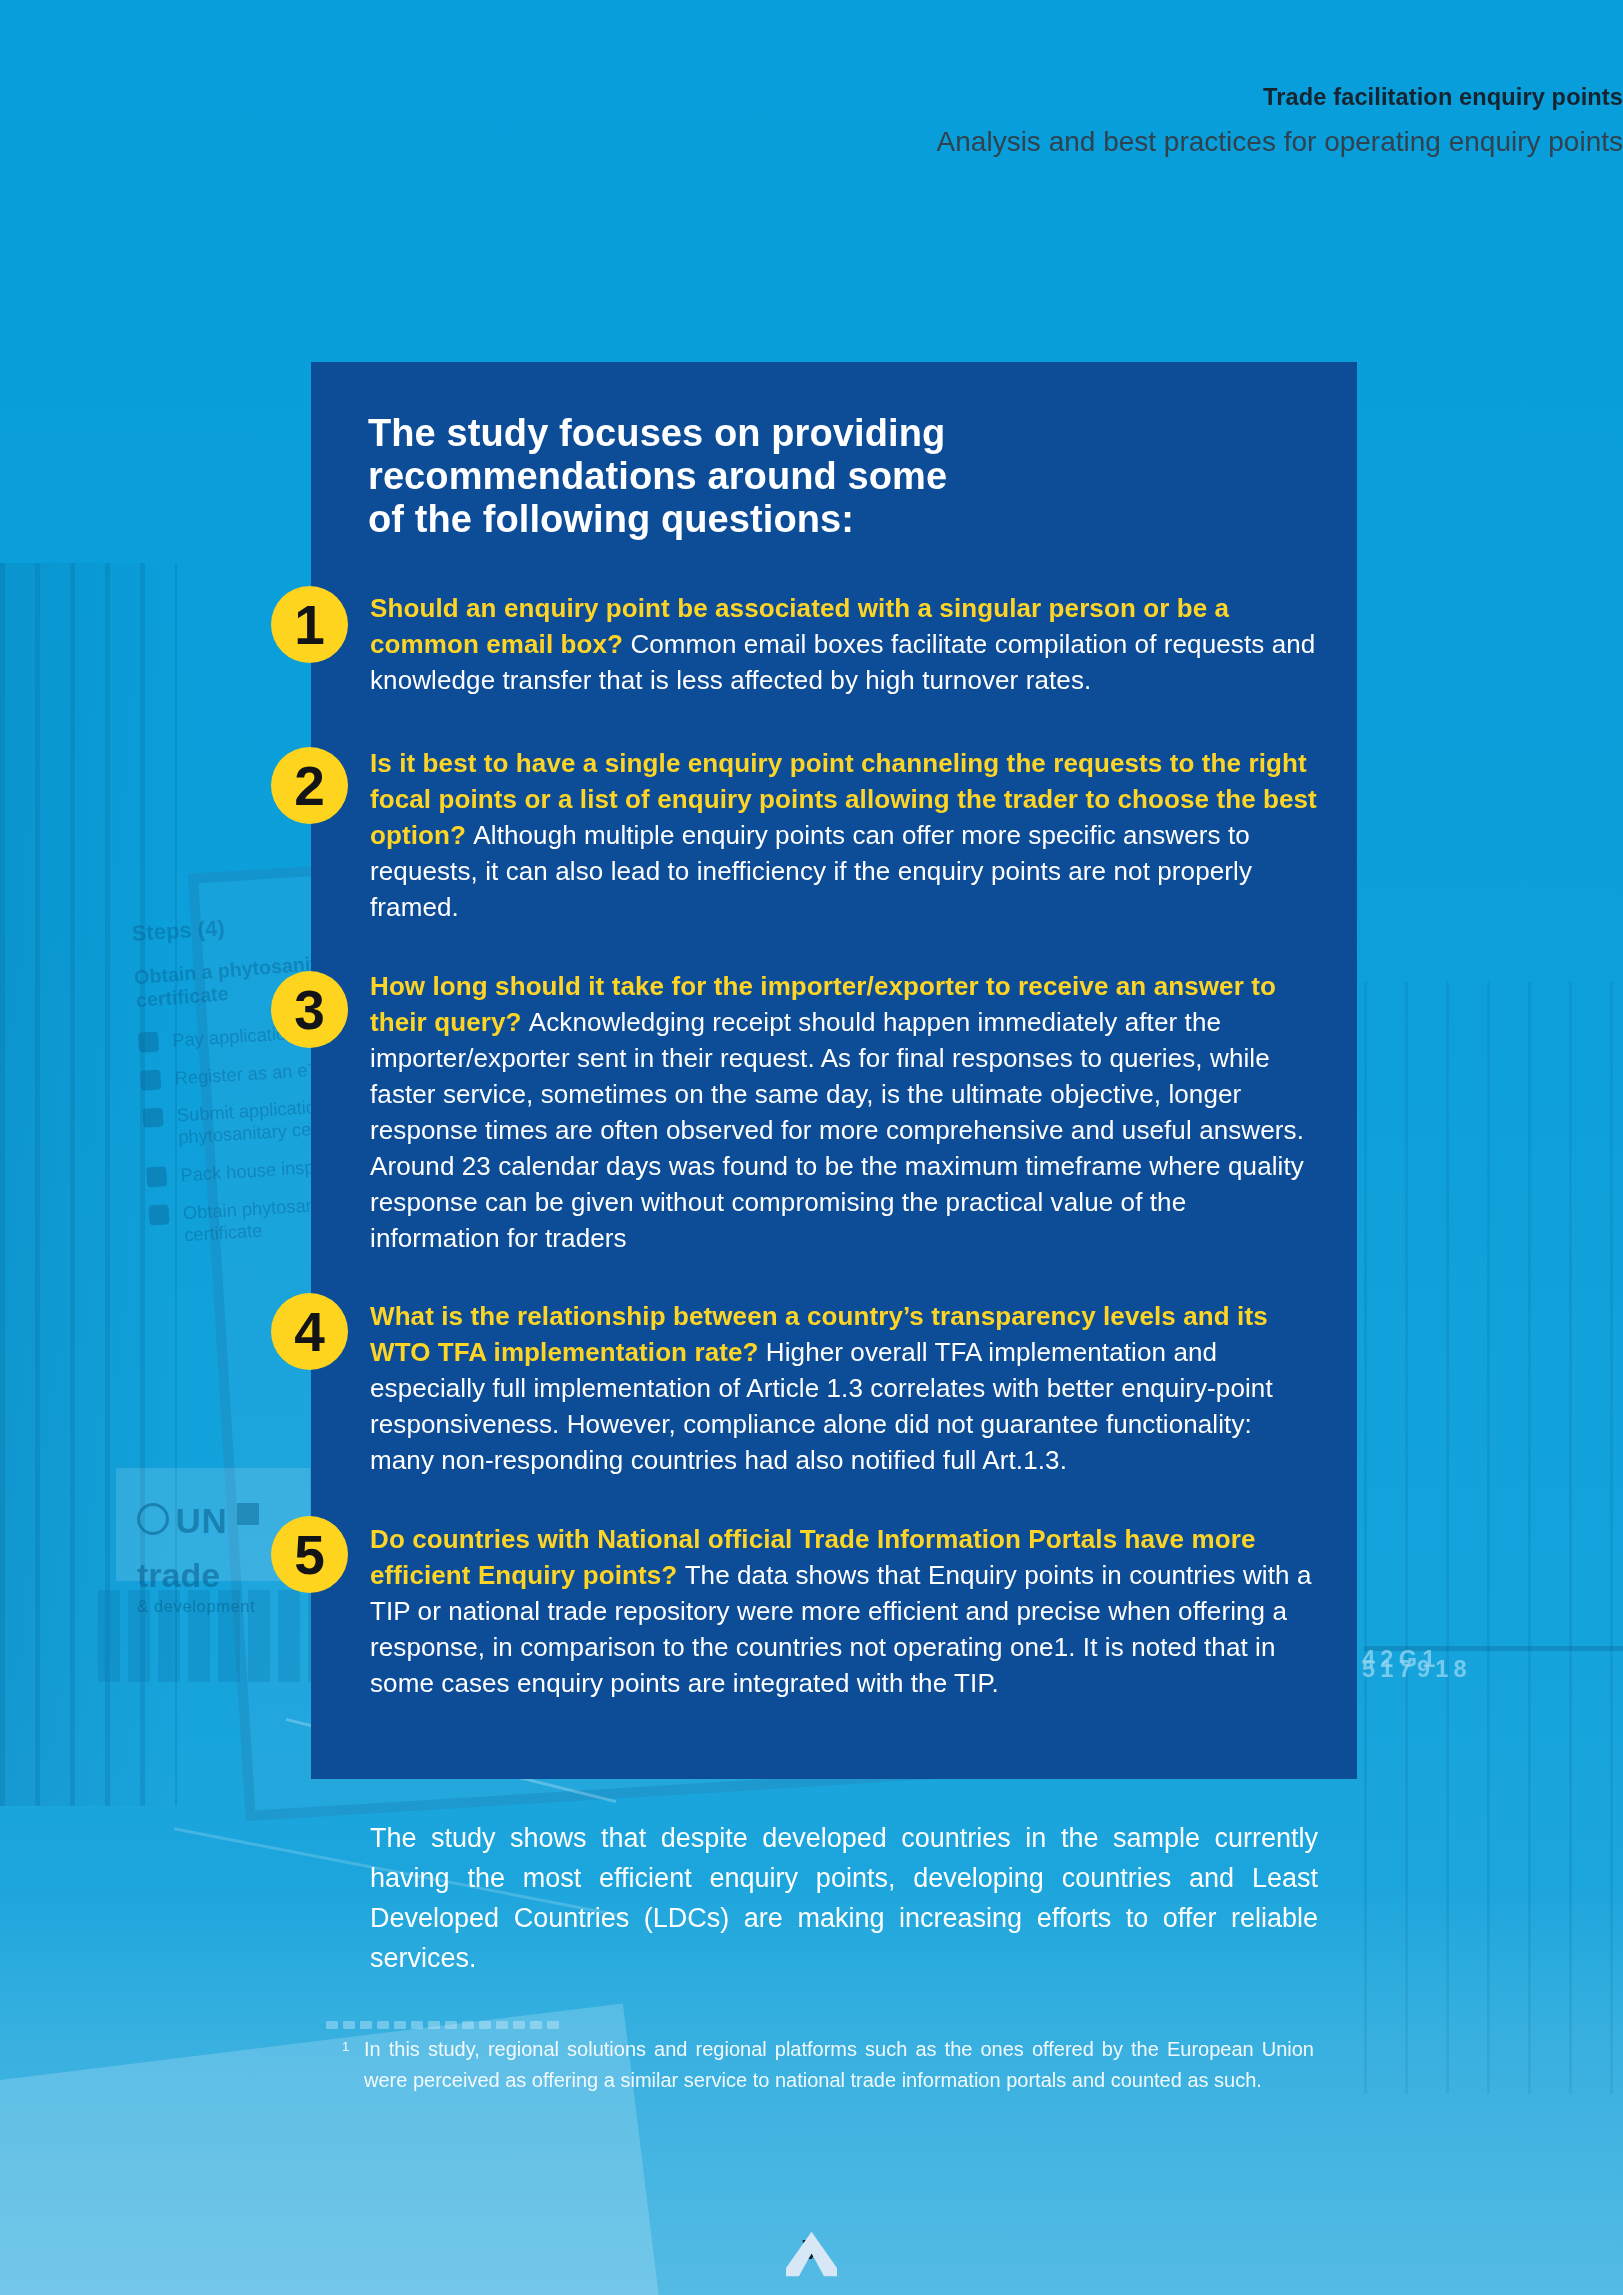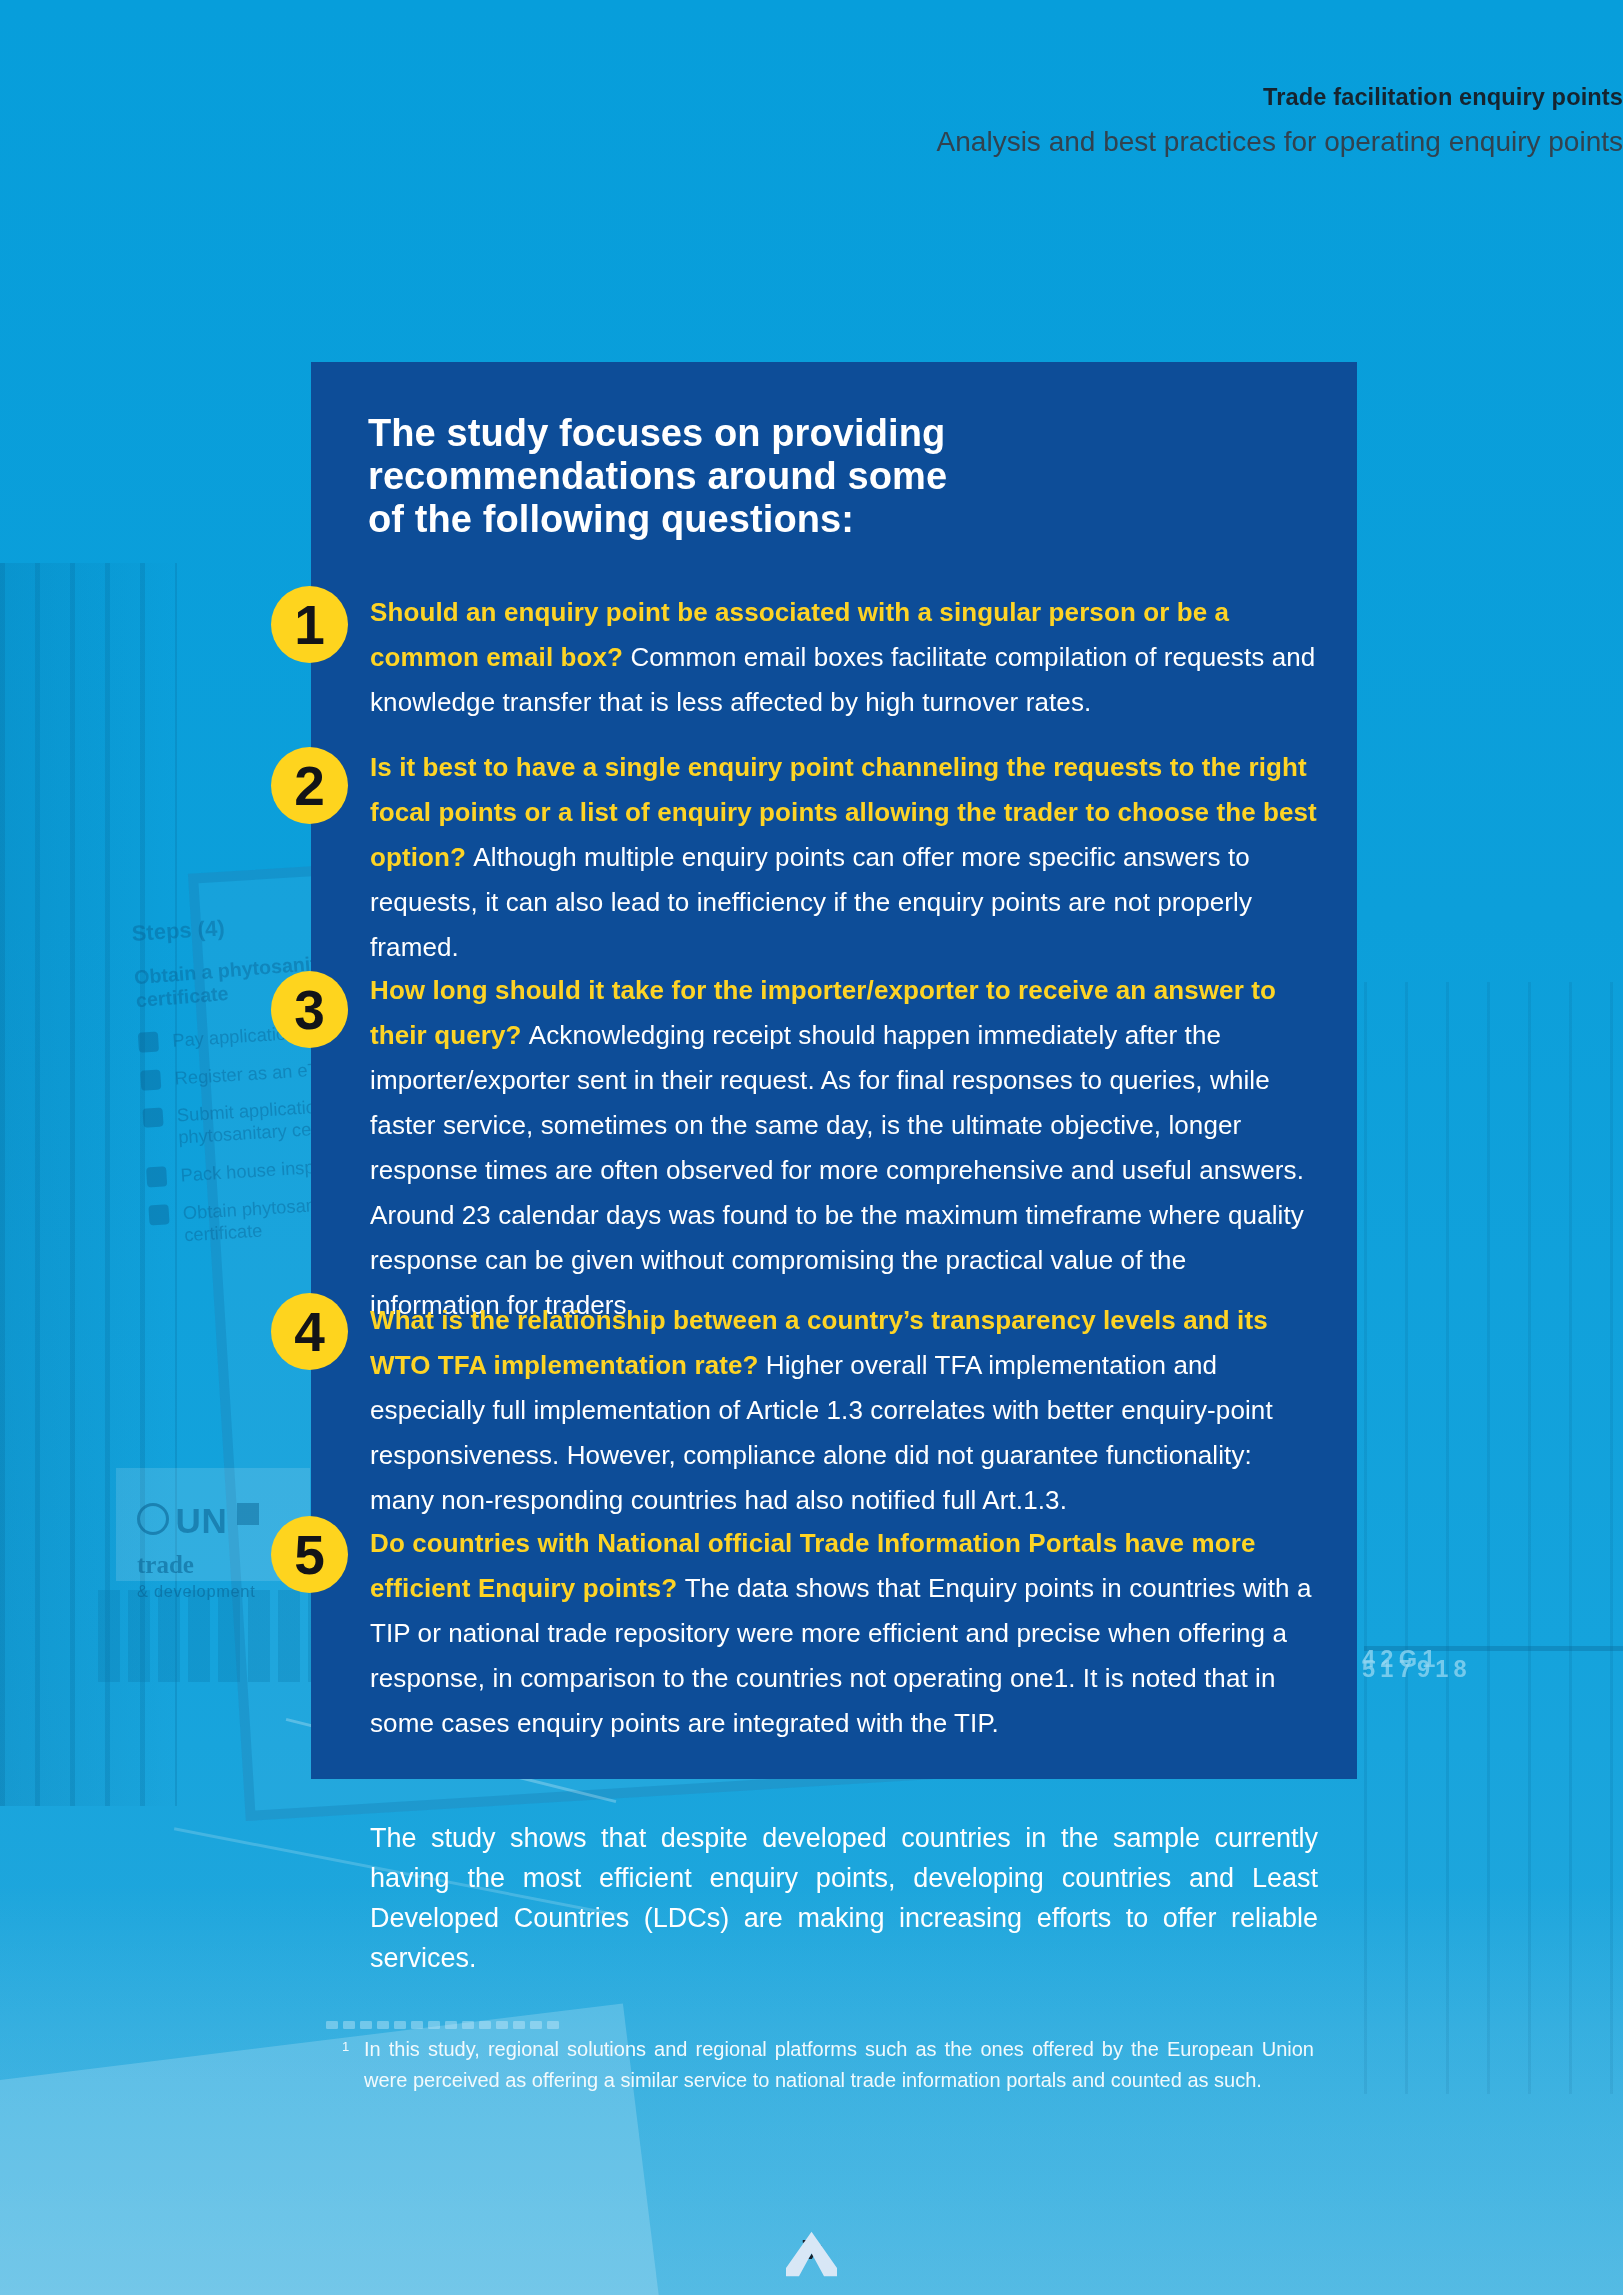--- a/index.html
+++ b/index.html
@@ -44,21 +44,21 @@
   .step-label{font-size:18.3px;line-height:22px;}
   .un-panel{
     left:116px;top:1468px;width:194px;height:113px;
     background:rgba(255,255,255,.13);
   }
   .un-logo{position:absolute;left:21px;top:6.5px;color:rgba(8,95,142,.55);line-height:1;}
   .un-row{display:flex;align-items:flex-start;margin-top:28px;}
   .un-emblem{width:26px;height:26px;border:3.3px solid rgba(8,95,142,.55);border-radius:50%;margin-right:6.5px;}
   .un-word{font-size:35px;font-weight:bold;letter-spacing:0.7px;}
   .un-flag{width:22px;height:22px;background:rgba(8,95,142,.45);margin-left:9.2px;}
-  .un-trade{font-size:25px;font-weight:bold;margin-top:14px;font-family:Liberation Serif, serif;}
+  .un-trade{font-size:34px;font-weight:bold;margin-top:20px;}
   .un-dev{font-size:16.4px;margin-top:6.5px;letter-spacing:0.7px;}
   .container-code{
     position:absolute;color:rgba(150,215,242,.75);
     font-size:23.6px;font-weight:bold;letter-spacing:5.2px;
   }
   .bg-bottom-light{
     left:0;top:1885px;width:1623px;height:411px;
     background:linear-gradient(180deg,rgba(235,246,252,0) 0%,rgba(235,246,252,.10) 35%,rgba(235,246,252,.22) 100%);
   }
   .bg-desk{
@@ -77,21 +77,21 @@
   
   .panel{
     position:absolute;left:311px;top:362px;width:1046px;height:1417px;
     background:#0d4d98;
   }
   .panel-title{
     position:absolute;left:368px;top:412px;width:720px;
     color:#ffffff;font-size:38px;font-weight:bold;line-height:43px;
     white-space:pre-line;letter-spacing:0.1px;
   }
-  .item{position:absolute;left:370px;width:948px;font-size:26px;line-height:45px;letter-spacing:0.1px;}
+  .item{position:absolute;left:370px;width:948px;font-size:26px;line-height:36px;letter-spacing:0.1px;}
   .item .q{color:#fed425;font-weight:bold;}
   .item .a{color:#ffffff;font-weight:400;}
   .badge{
     position:absolute;left:271px;width:77px;height:77px;border-radius:50%;
     background:#fed41e;color:#131418;
     display:flex;align-items:center;justify-content:center;
     font-size:55px;font-weight:bold;
   }
   
   .summary{

